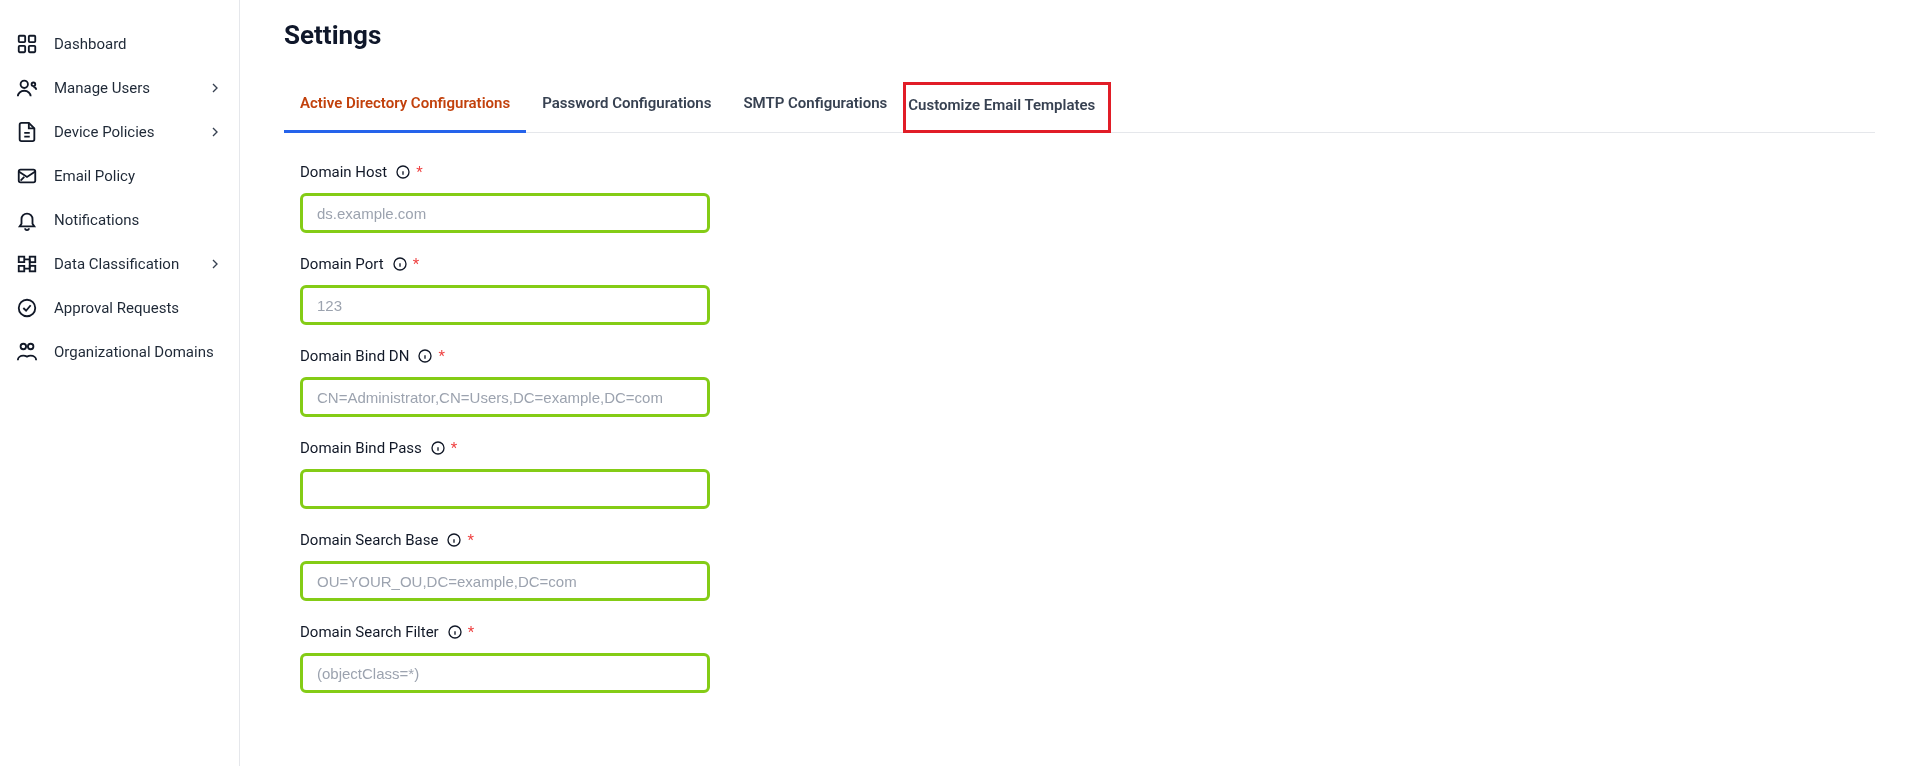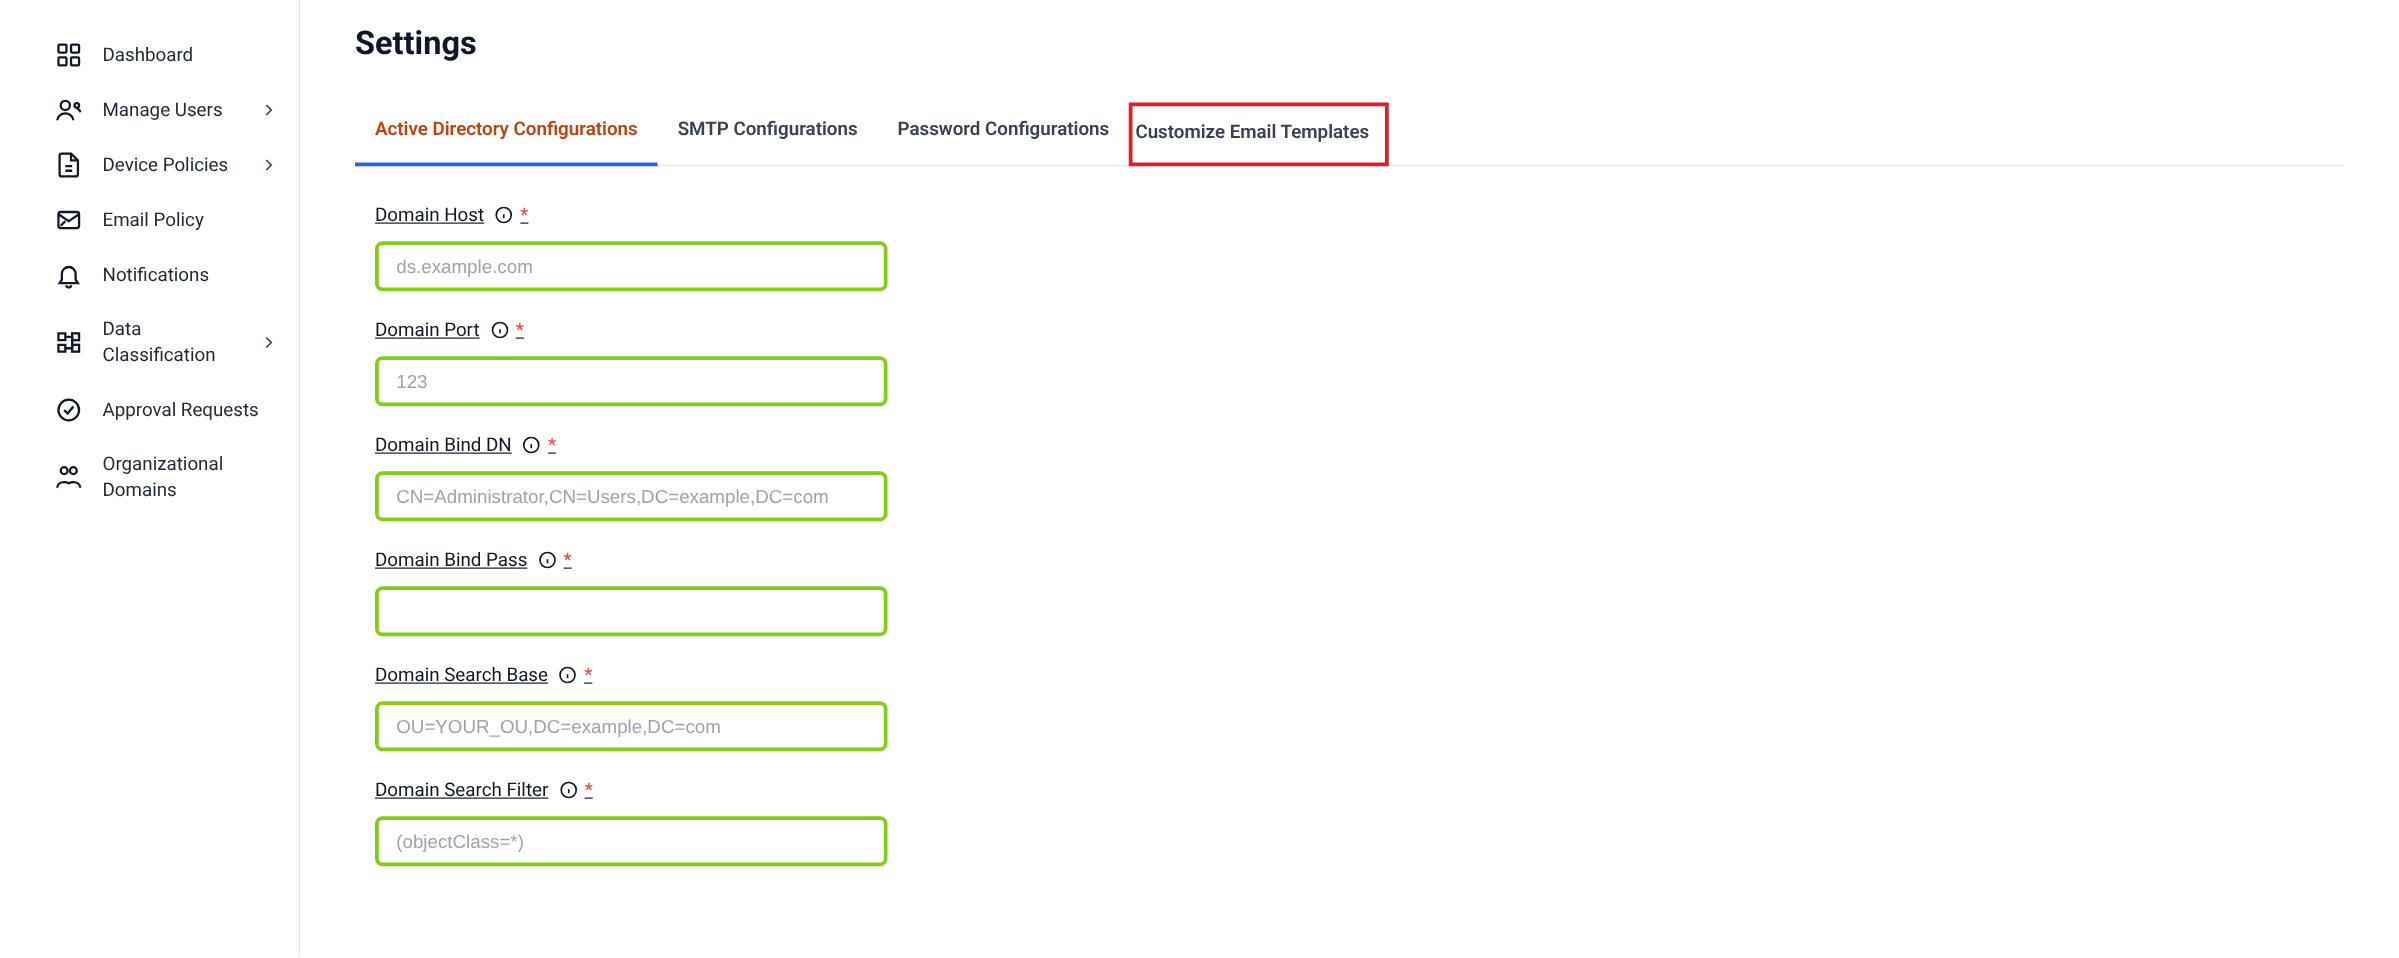--- a/index.html
+++ b/index.html
@@ -12,21 +12,20 @@
     height: 766px;
     overflow: hidden;
   }
   .app { display: flex; height: 100%; }
   .sidebar {
     width: 240px;
     border-right: 1px solid #e5e7eb;
     padding-top: 22px;
     flex-shrink: 0;
     background: #fff;
-    padding-left: 28px;
   }
   .sidebar-item {
     display: flex;
     align-items: center;
     padding: 11px 16px 11px 16px;
     cursor: pointer;
     color: #1f2937;
   }
   .sidebar-item .icon {
     width: 22px;
@@ -76,21 +75,21 @@
   .tab.active {
     color: #c2410c;
     border-bottom-color: #2563eb;
   }
   .tab.highlight {
     border: 3px solid #e11d27;
     margin: 2px 0 -1px 0;
     padding: 11px 13px 14px 2px;
   }
 
-  .form { padding-left: 16px; text-decoration: underline; }
+  .form { padding-left: 16px; }
   .form-row { margin-bottom: 22px; }
   .form-label {
     display: flex;
     align-items: center;
     gap: 8px;
     margin-bottom: 12px;
     font-size: 15px;
     color: #111827;
   }
   .form-label .info-icon {
@@ -211,22 +210,22 @@
             <path d="M2 21c0-3 2.7-5 6-5M22 21c0-3-2.7-5-6-5M8 16c2 0 4 1 4 1s2-1 4-1"></path>
           </svg>
         </span>
         <span class="label">Organizational Domains</span>
       </div>
     </aside>
   <main class="main">
     <h1 class="page-title">Settings</h1>
     <div class="tabs">
         <div class="tab active">Active Directory Configurations</div>
+        <div class="tab">Password Configurations</div>
         <div class="tab">SMTP Configurations</div>
-        <div class="tab">Password Configurations</div>
         <div class="tab highlight">Customize Email Templates</div>
       </div>
     <div class="form">
         <div class="form-row"><div class="form-label">
             <span>Domain Host</span>
             <span class="info-icon">
               <svg viewBox="0 0 24 24" fill="none" stroke="currentColor" stroke-width="2">
                 <circle cx="12" cy="12" r="9"></circle>
                 <path d="M12 11v5M12 8h.01"></path>
               </svg>

